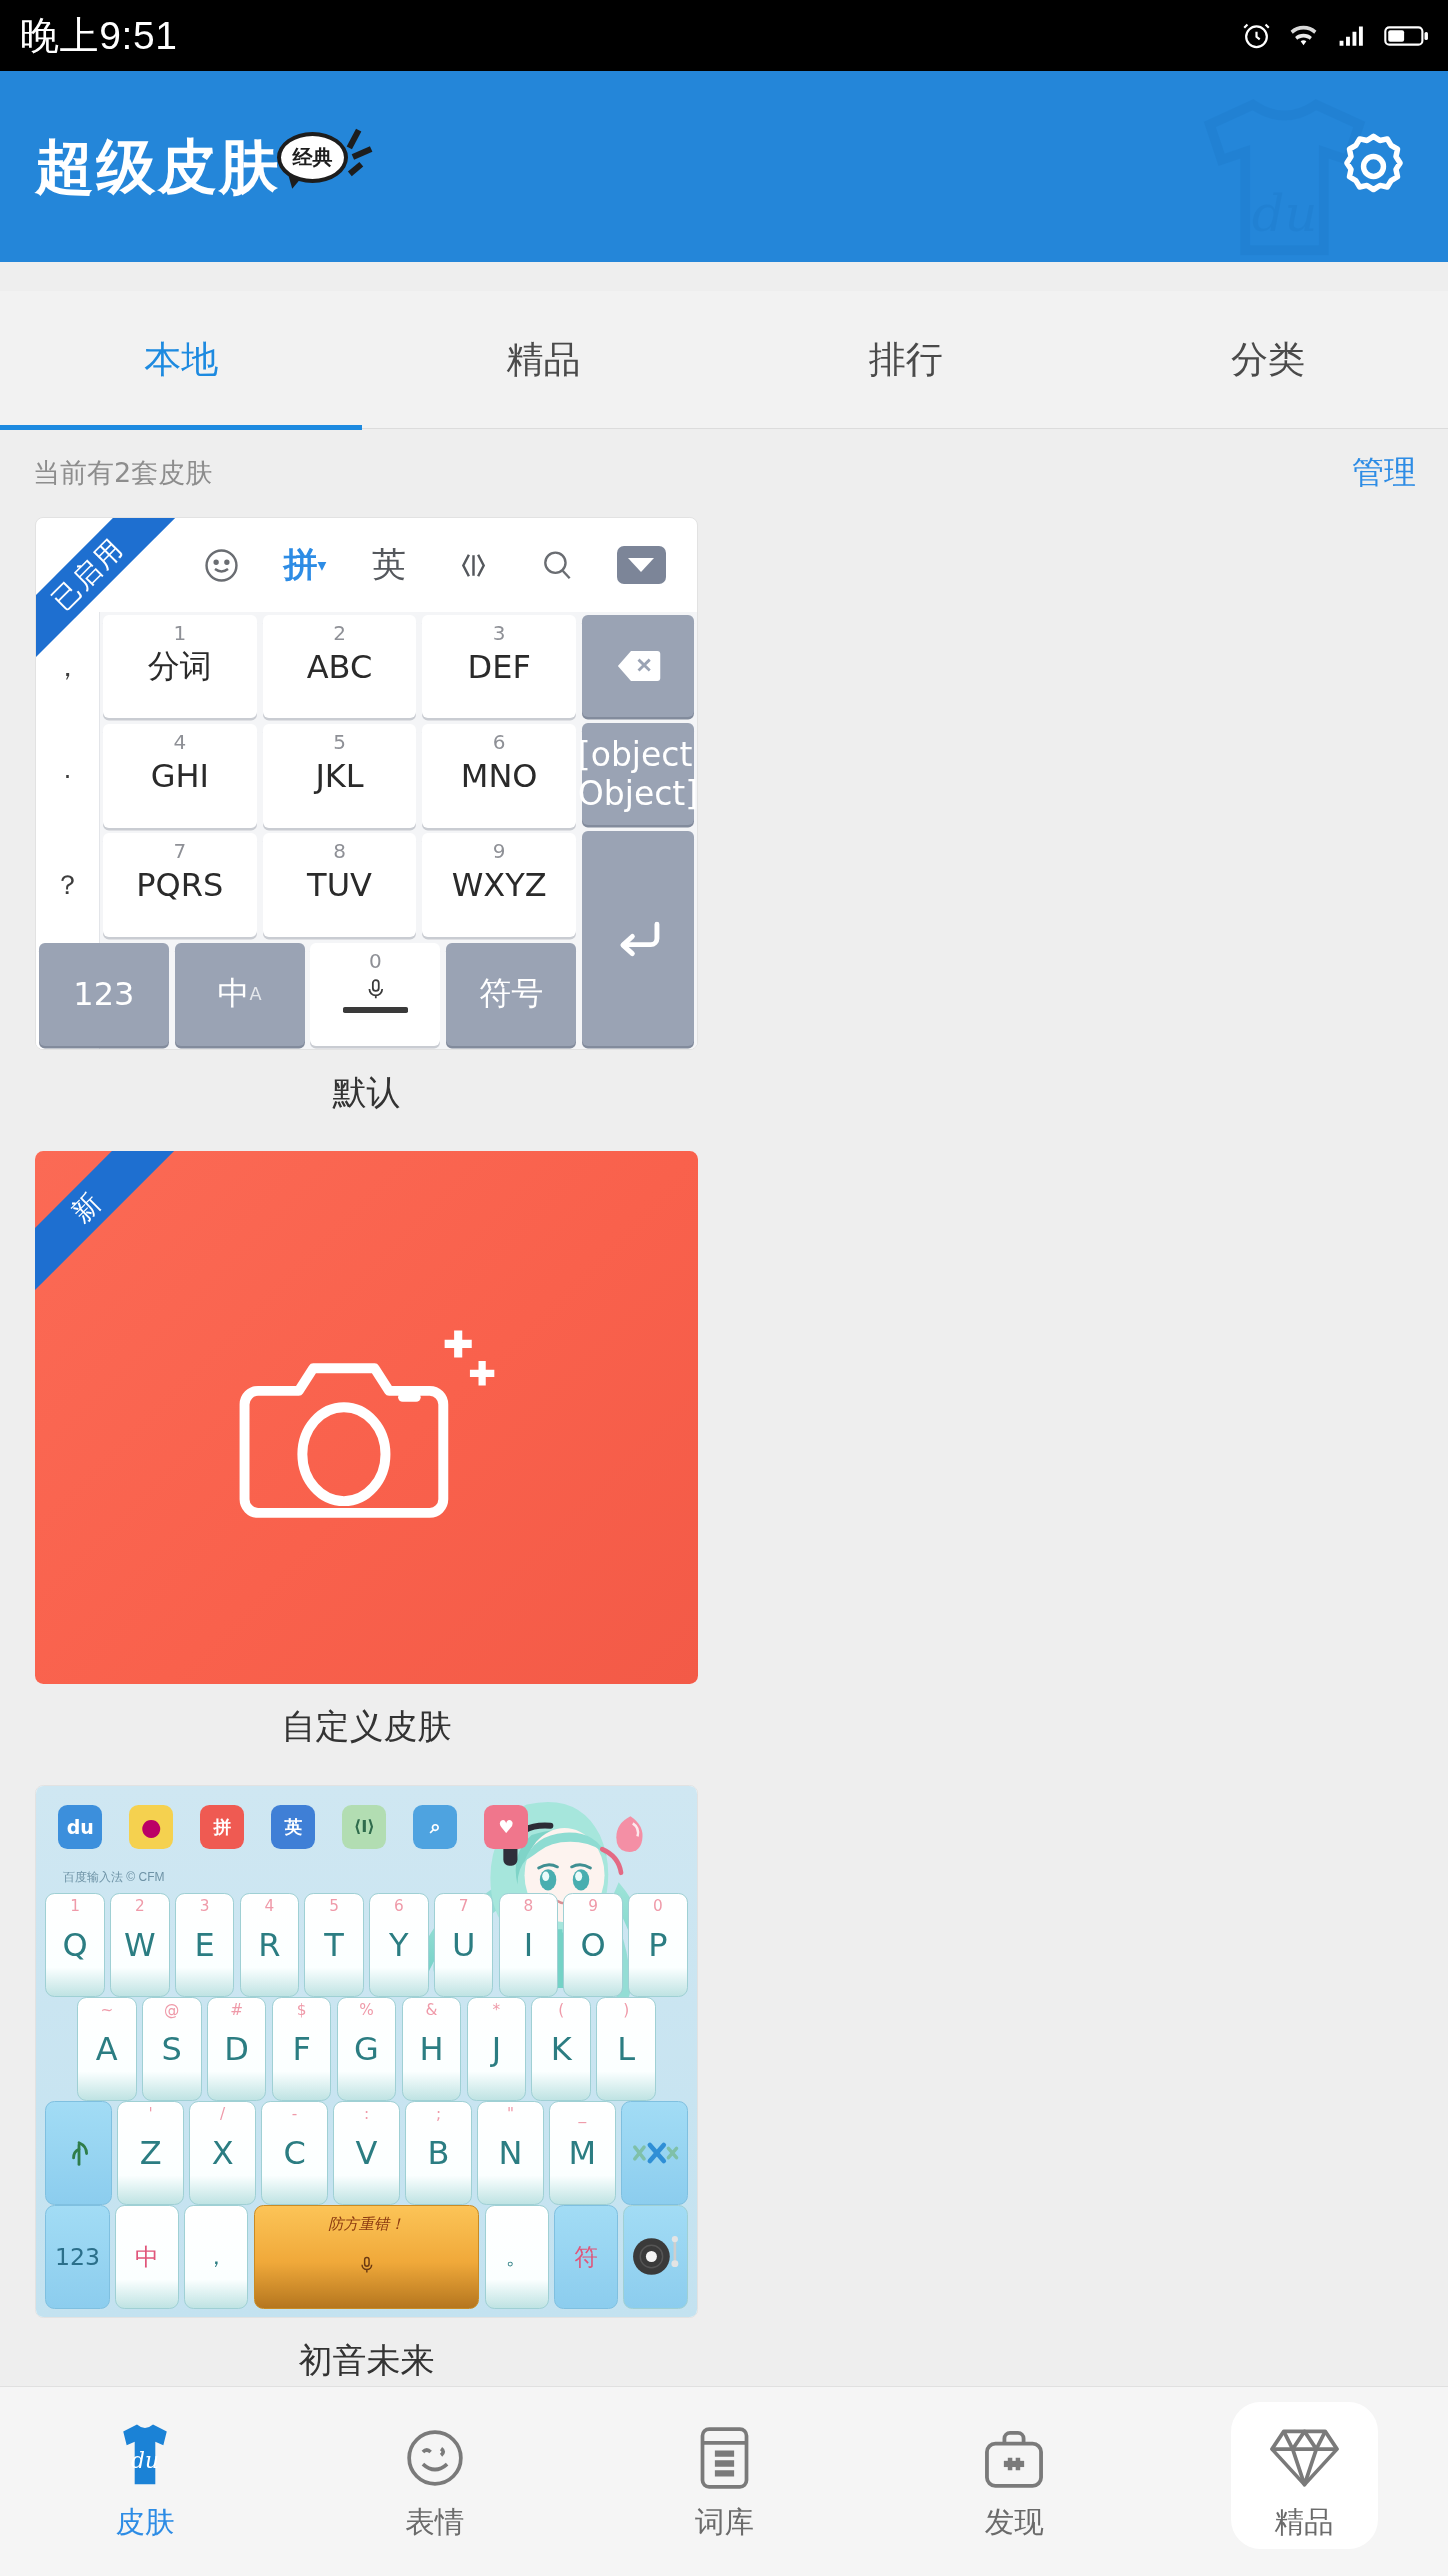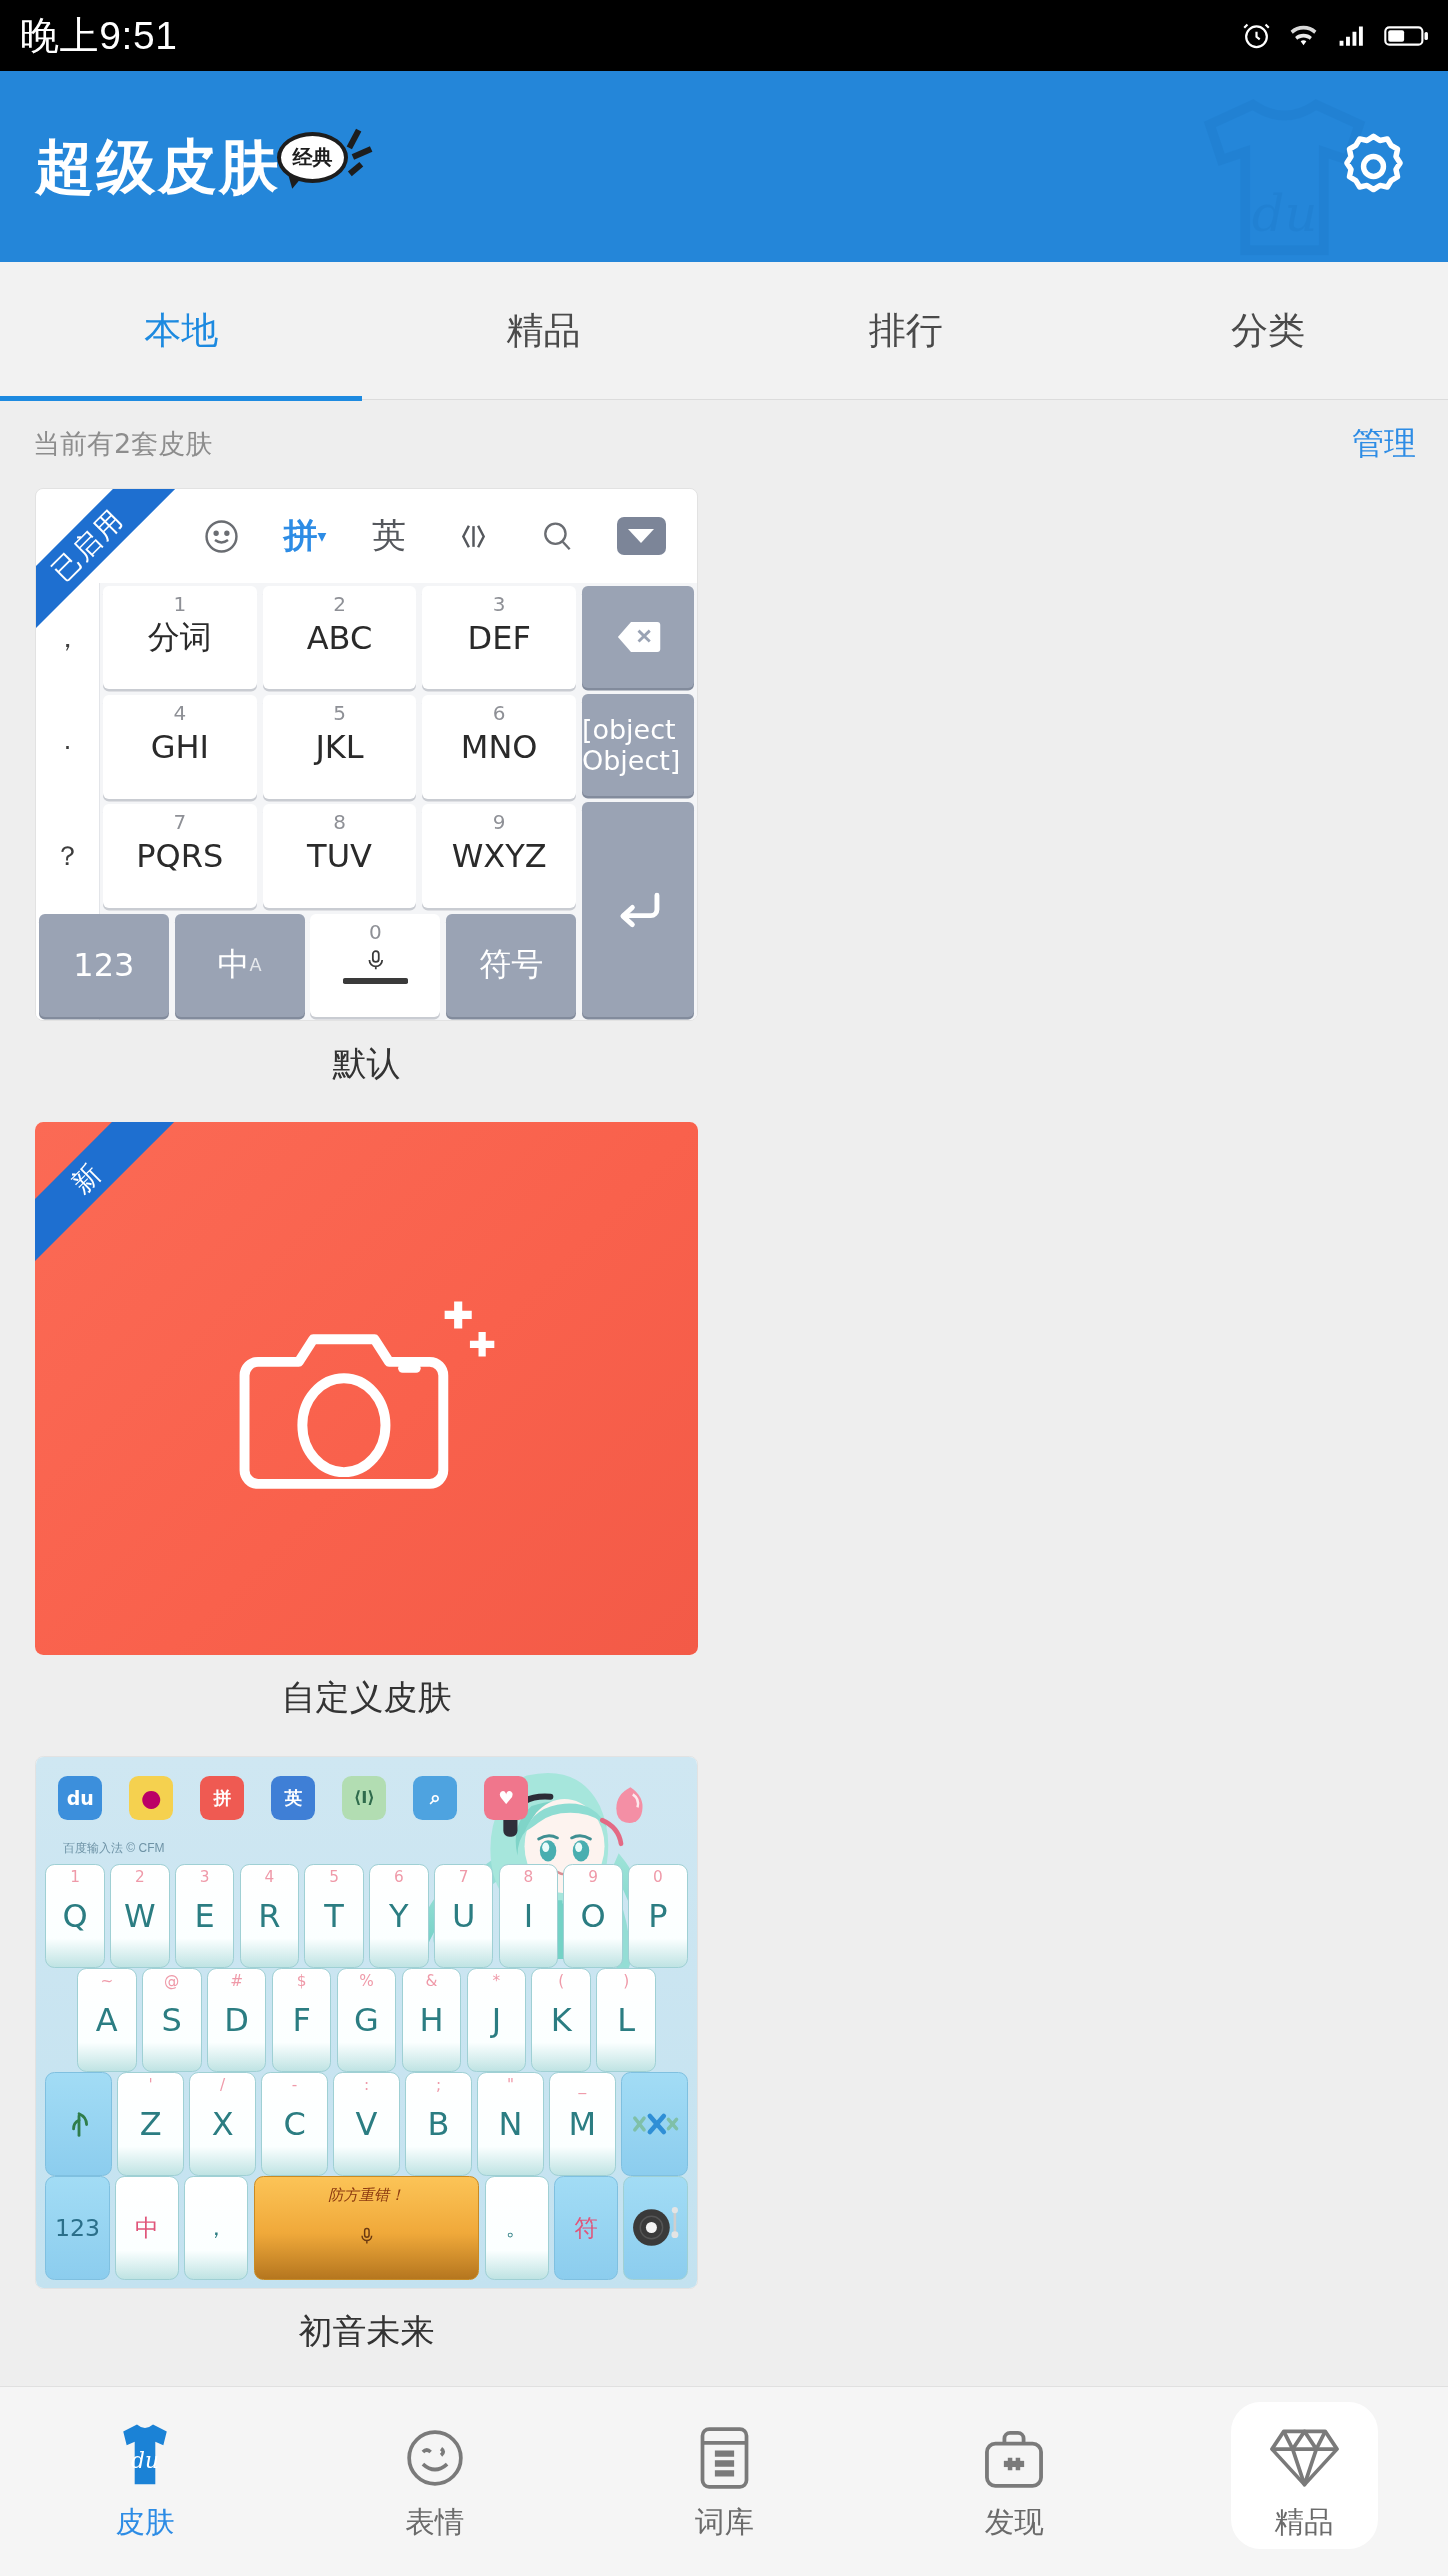--- a/index.html
+++ b/index.html
@@ -62,20 +62,21 @@
   .bb-s1{ left:74px; top:2.4px; width:5.9px; height:20px; transform:rotate(28deg); }
   .bb-s2{ left:75px; top:23.6px; width:20px; height:5.9px; transform:rotate(-24deg); }
   .bb-s3{ left:71px; top:40px; width:15.3px; height:5.9px; transform:rotate(-40deg); }
   .gear-btn{ position:relative; z-index:3; width:82px;height:82px;
     display:flex;align-items:center;justify-content:center;}
 
   
   .tabs{
     height:138px; background:#f2f2f2; display:flex; align-items:stretch;
     border-bottom:1.8px solid #dcdcdc;
+    margin-top:29px;
   }
   .tab{
     flex:1; display:flex; align-items:center; justify-content:center;
     font-size:37px; color:#4a4a4a; position:relative;
     font-family:"DejaVu Sans","Liberation Sans",sans-serif;
   }
   .tab.active{ color:#1d8ae0; }
   .tab.active:after{
     content:""; position:absolute; left:0; right:0; bottom:-1.8px;
     height:5.3px; background:#1d8ae0;
@@ -141,21 +142,21 @@
     display:flex; align-items:center; justify-content:center;
     font-size:32px; color:#2a2a2a;
     font-family:"DejaVu Sans","Liberation Sans",sans-serif;
   }
   .kb-key .num{ position:absolute; top:5.9px; left:50%; transform:translateX(-50%);
     font-size:20px; color:#8e9096; }
   .kb-key.fn{ background:#9aa3b4; color:#fff; box-shadow:0 2.4px 0 #828b9c; }
   .kb-col-fn{ width:118px; display:flex; flex-direction:column; }
   .kb-fnkey{ flex:1; margin:2.9px; background:#9aa3b4; border-radius:5.9px;
     box-shadow:0 2.4px 0 #828b9c; display:flex; align-items:center;
-    justify-content:center; color:#fff; font-size:27px;
+    justify-content:center; color:#fff; font-size:33px;
     font-family:"DejaVu Sans","Liberation Sans",sans-serif;}
   .kb-fnkey.tall{ flex:2.1; }
   .sp-inner{ display:flex; flex-direction:column; align-items:center; gap:4.7px;}
   .sp-bar{ width:65px; height:5.9px; background:#3a3a3a; border-radius:1.8px;}
 
   
   .kb-custom{ width:100%; height:100%;
     background:linear-gradient(135deg,#fb6a55 0%,#f9614c 55%,#f35a47 100%);
     display:flex; align-items:center; justify-content:center; position:relative;}
 

